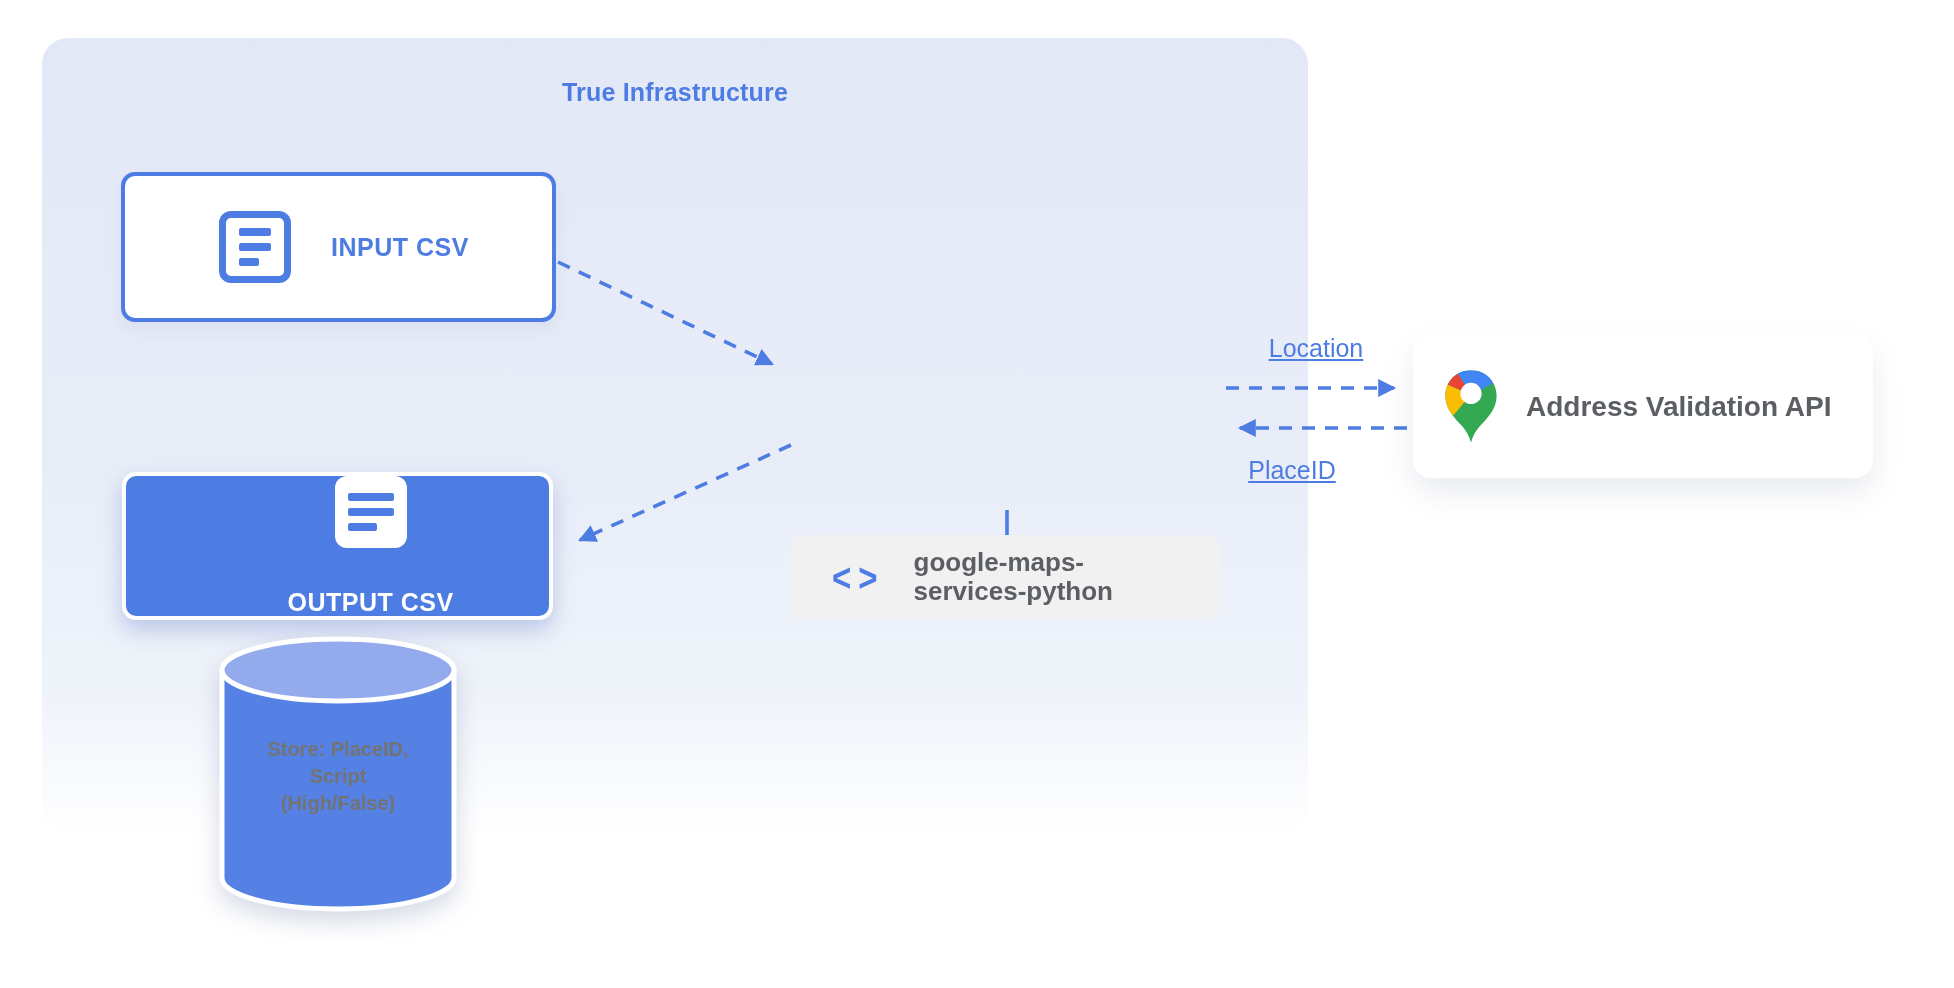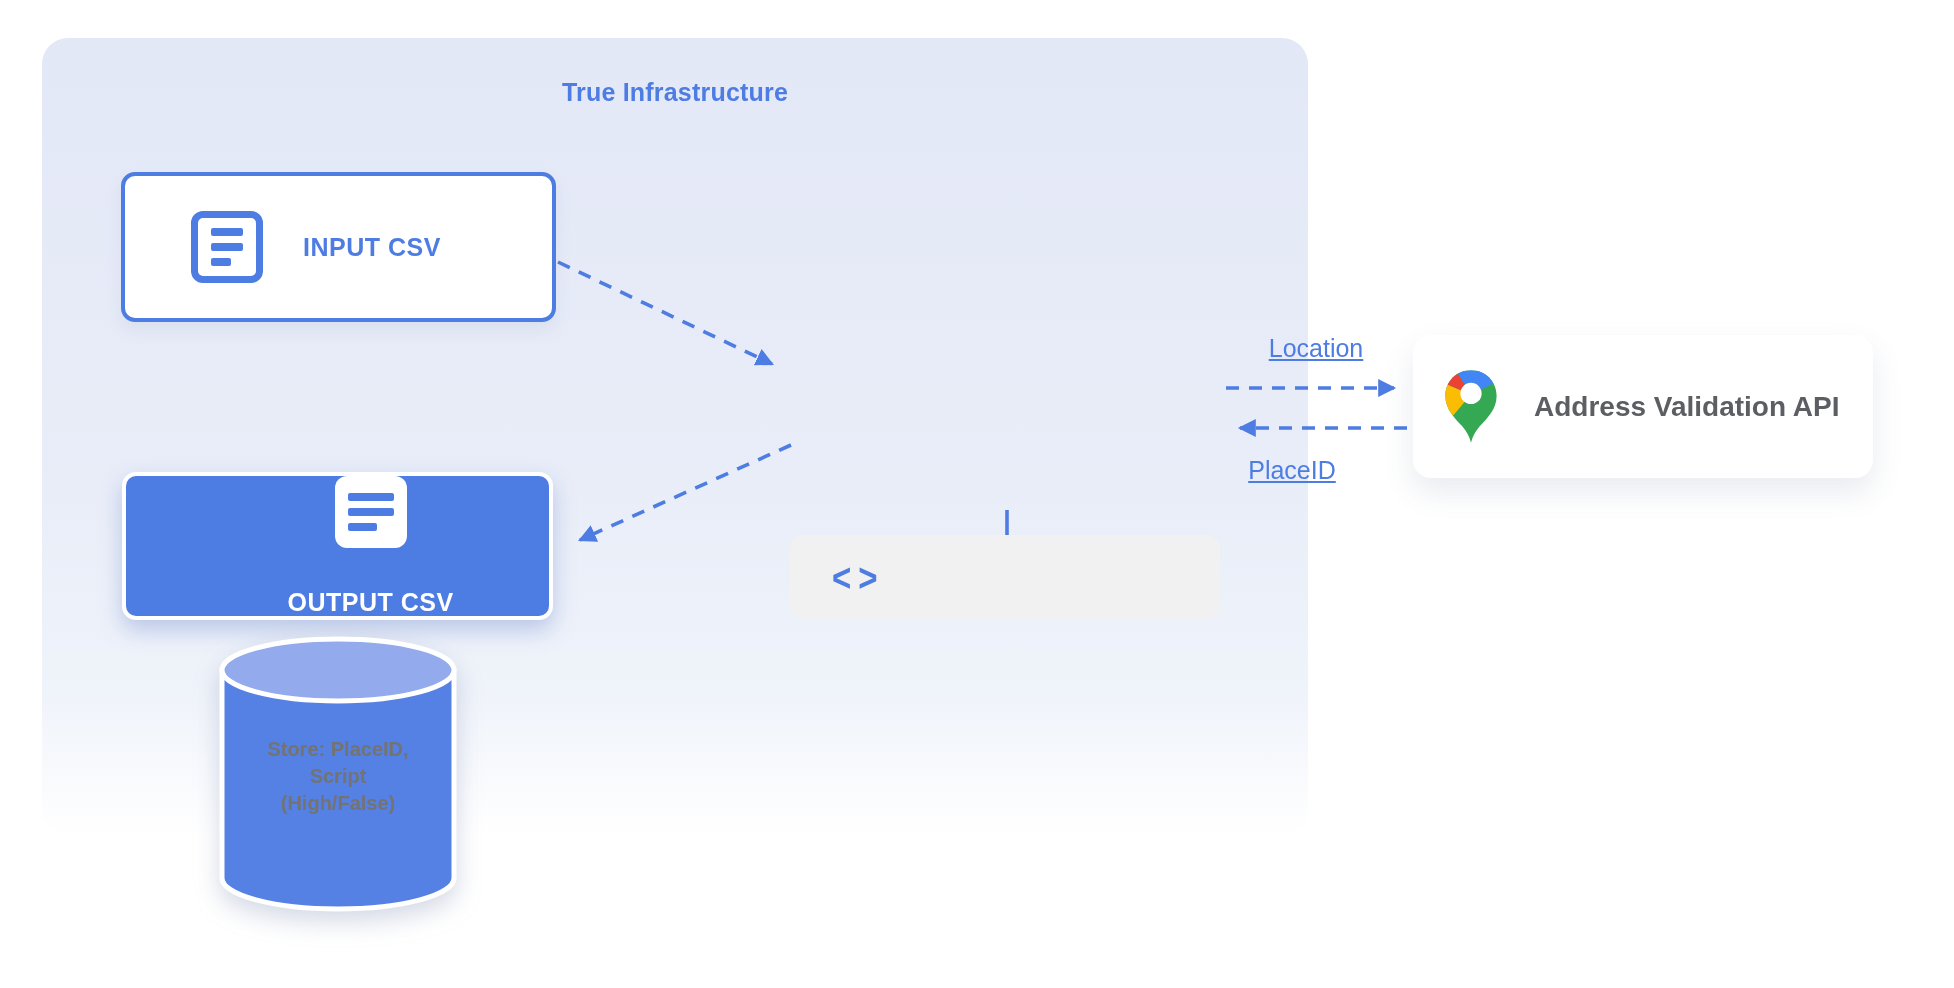--- a/index.html
+++ b/index.html
@@ -34,21 +34,21 @@
     text-align:center;font-size:25px;font-weight:bold;color:var(--accent);
     letter-spacing:.2px;
   }
 
   
   .node{position:absolute;display:flex;align-items:center;}
 
   .box-input{
     left:121px;top:172px;width:435px;height:150px;
     background:#ffffff;border:4px solid var(--accent);border-radius:14px;
-    padding-left:66px;gap:40px;
+    padding-left:94px;gap:40px;
     box-shadow:0 8px 16px rgba(120,140,190,.12);
   }
   .box-output{
     left:122px;top:472px;width:431px;height:148px;
     background:var(--accent);border:4px solid #ffffff;border-radius:14px;
     padding-left:66px;gap:40px;
     box-shadow:0 10px 22px rgba(90,120,200,.35);
     flex-direction:column;
   }
   .csv-label{font-size:25px;font-weight:bold;letter-spacing:.5px;}
@@ -84,21 +84,21 @@
   }
   .code-icon{display:flex;gap:7px;font-size:33px;font-weight:bold;color:var(--accent);flex:0 0 auto;}
   .code-icon span{line-height:1;transform:scaleY(1.15);}
   .lib-text{display:flex;flex-direction:column;}
   .lib-line{font-size:26px;font-weight:bold;color:var(--text-gray);line-height:29px;}
 
   
   .box-api{
     left:1413px;top:335px;width:460px;height:143px;
     background:#ffffff;border-radius:18px;
-    padding-left:29px;gap:34px;
+    padding-left:29px;gap:26px;
     box-shadow:0 14px 30px rgba(70,90,130,.12);
   }
   .api-label{font-size:28px;font-weight:bold;color:var(--text-gray);}
   .pin-icon{flex:0 0 auto;}
 
   
   .flow-label{
     position:absolute;width:200px;text-align:center;
     font-size:25px;color:var(--accent);font-weight:normal;text-decoration:underline;
   }
@@ -167,20 +167,24 @@
       <div>(High/False)</div>
     </div>
   </div>
 
 
   <div class="node box-lib">
     <div class="code-icon">
         <span>&lt;</span>
         <span>&gt;</span>
       </div>
+    <div class="lib-text">
+      <div class="lib-line">google-maps-</div>
+      <div class="lib-line">services-python</div>
+    </div>
   </div>
 
   <div class="node box-api">
     <svg class="pin-icon" width="58" height="78" viewBox="0 0 60 80">
       <defs>
         <clipPath id="pinclip">
           <path d="M30 2 C15 2 3.5 13.5 3.5 28.5 C3.5 43 14 52 21 60 C26 66 28.5 71 30 77 C31.5 71 34 66 39 60 C46 52 56.5 43 56.5 28.5 C56.5 13.5 45 2 30 2 Z"></path>
         </clipPath>
       </defs>
       <g clip-path="url(#pinclip)">

